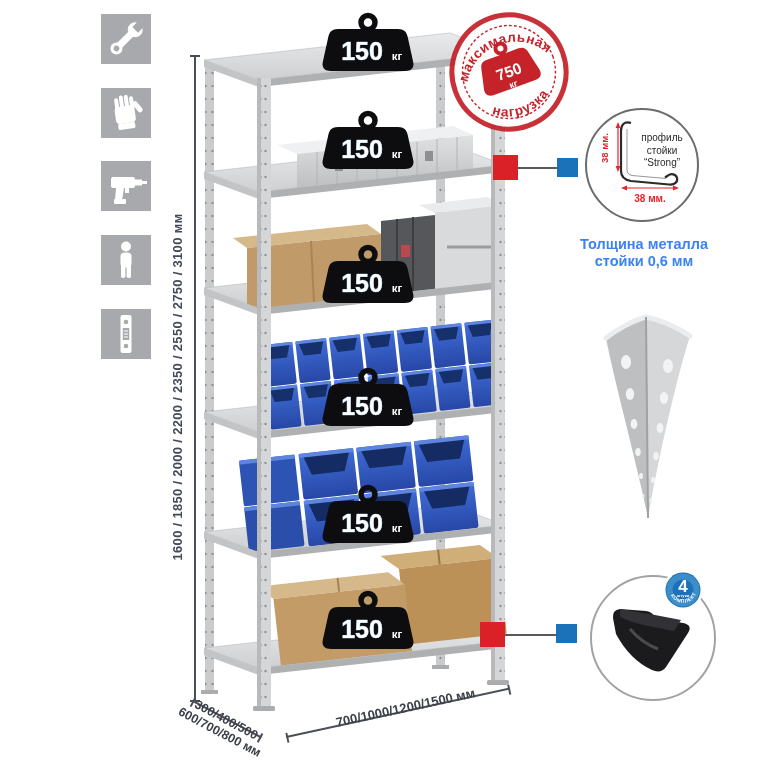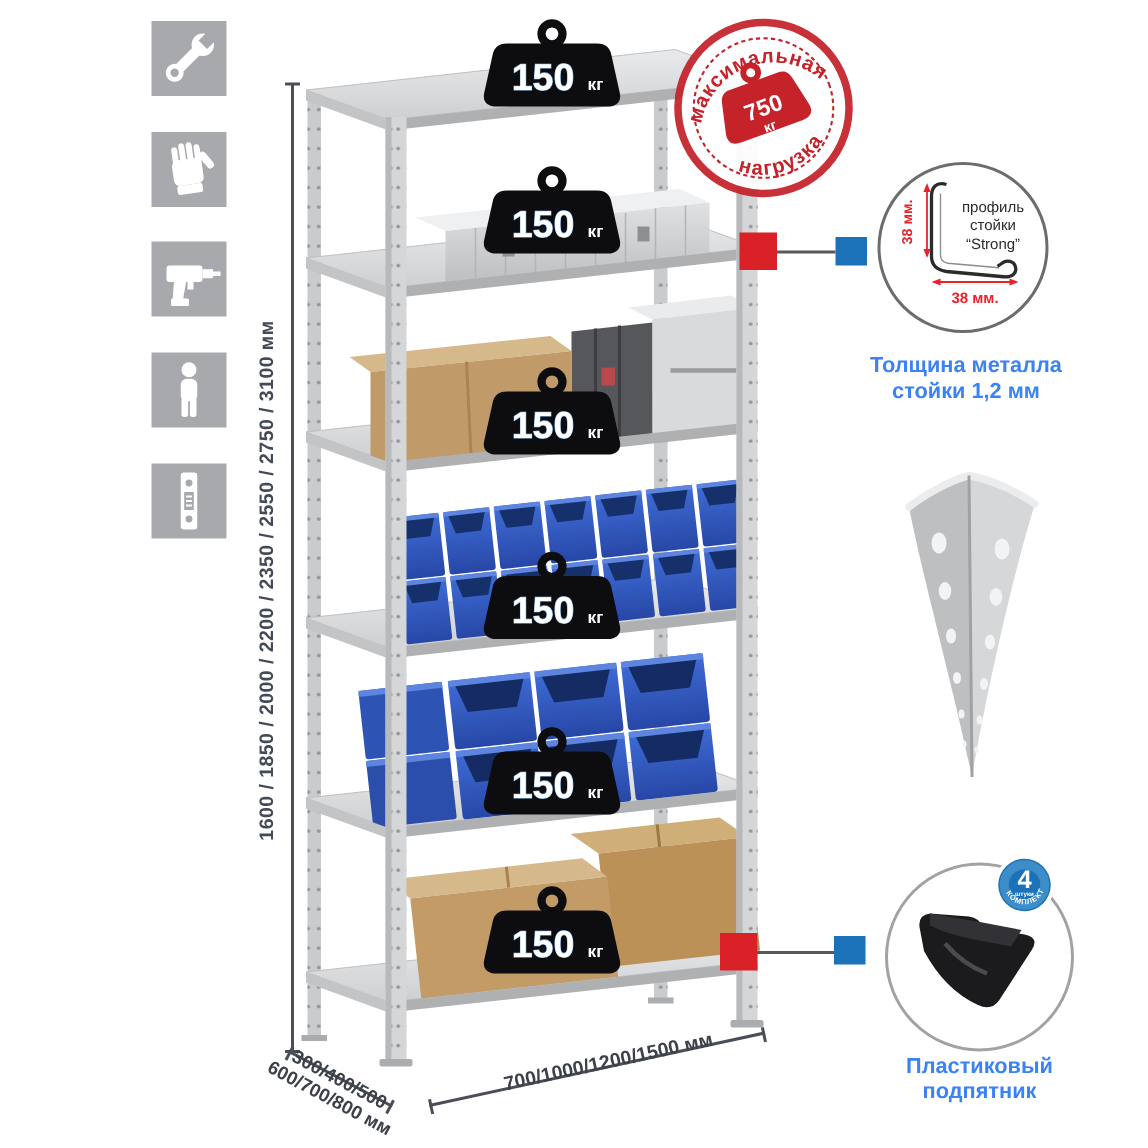--- a/index.html
+++ b/index.html
@@ -323,21 +323,21 @@
       <polygon points="34,78 40,75.6 40,80.4" fill="#e8232a"></polygon>
       <polygon points="92,78 86,75.6 86,80.4" fill="#e8232a"></polygon>
       <text x="63" y="92" text-anchor="middle" font-size="10" font-weight="bold" fill="#e8232a">38 мм.</text>
       <text x="75" y="31" text-anchor="middle" font-size="10" fill="#2b2b2b">профиль</text>
       <text x="75" y="43.5" text-anchor="middle" font-size="10" fill="#2b2b2b">стойки</text>
       <text x="75" y="56" text-anchor="middle" font-size="10" fill="#2b2b2b">“Strong”</text>
     </svg>
   </div>
   <div class="caption" style="left:578px;top:236px;width:132px">
     <div>Толщина металла</div>
-    <div>стойки 1,2 мм</div>
+    <div>стойки 0,6 мм</div>
   </div>
 
   <div class="abs" style="left:596px;top:310px">
     <svg width="104" height="212" viewBox="0 0 104 212">
       <path d="M10,28 C20,20 38,10 50,7 L52,208 C40,150 18,70 10,28 z" fill="#bdbfc1"></path>
       <path d="M50,7 C66,10 84,18 94,26 C80,70 62,150 52,208 z" fill="#d5d7d8"></path>
       <path d="M10,28 C20,20 38,10 50,7 C66,10 82,18 94,26" stroke="#ebeced" stroke-width="5" fill="none" stroke-linecap="round"></path>
       <path d="M50,7 L52,208" stroke="#9fa1a3" stroke-width="2"></path>
       <g fill="#f2f3f4">
         <ellipse cx="30" cy="52" rx="5" ry="7"></ellipse>
@@ -369,24 +369,20 @@
       <circle cx="21" cy="21" r="17.5" fill="#1b72b8"></circle>
       <circle cx="21" cy="21" r="13.5" fill="none" stroke="#3d8dc9" stroke-width="6"></circle>
       <text x="21" y="23" text-anchor="middle" font-size="17" font-weight="bold" fill="#fff">4</text>
       <text x="21" y="28" text-anchor="middle" font-size="4.2" font-weight="bold" fill="#fff">штуки</text>
       <path id="badgeArc" d="M 8,24 A 13.5,13.5 0 0 0 34,24" fill="none"></path>
       <text font-size="5" font-weight="bold" fill="#fff" letter-spacing="0.6" style="text-transform:uppercase">
         <textPath href="#badgeArc" startOffset="50%" text-anchor="middle">в комплекте</textPath>
       </text>
     </svg>
   </div>
-  <div class="caption" style="left:578px;top:703px;width:150px">
-    <div>Пластиковый</div>
-    <div>подпятник</div>
-  </div>
 
   <div class="dimline" style="left:193px;top:700px;width:78px;transform:rotate(28deg);transform-origin:left top">
     <span class="tick l"></span>
       <span class="tick r"></span>
   </div>
   <div class="dimtext" style="left:148px;top:712px;width:150px;font-size:12.5px;line-height:14px;transform:rotate(28deg)">
     <div>300/400/500</div>
     <div>600/700/800 мм</div>
   </div>
   <div class="dimline" style="left:286px;top:736px;width:229px;transform:rotate(-12.2deg);transform-origin:left top">

